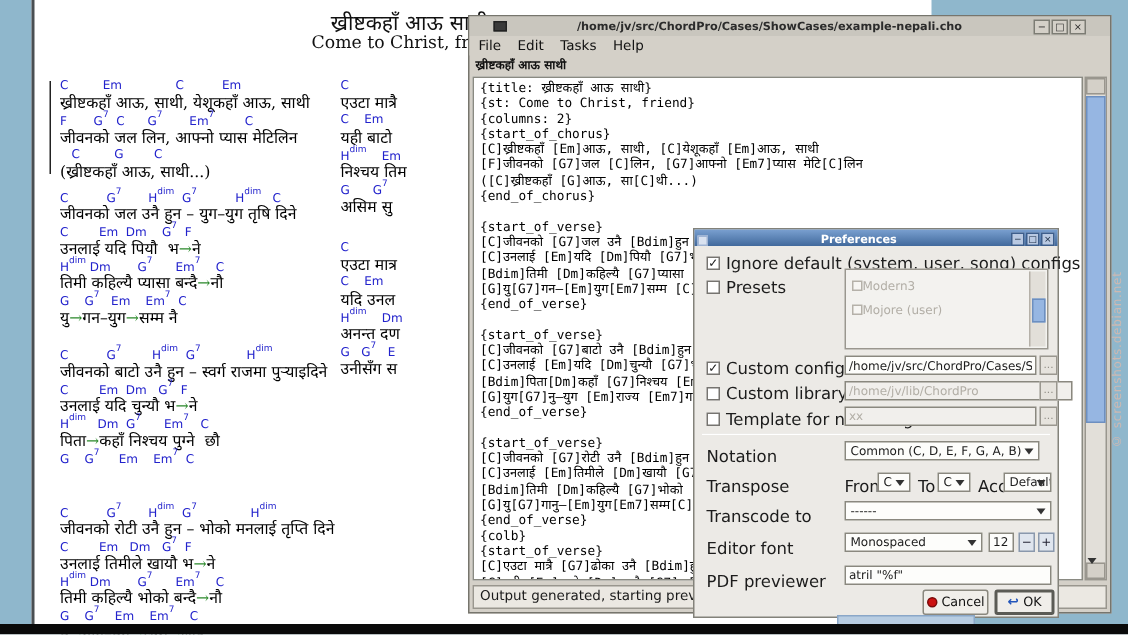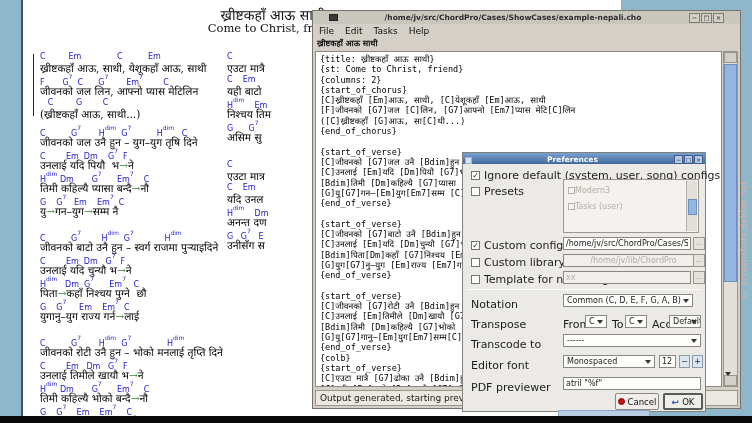--- a/index.html
+++ b/index.html
@@ -162,21 +162,20 @@
           <div class="lyric">उनलाई यदि चुन्यौ भ<span class="ar">→</span>ने</div>
         </div>
 
         <div class="pair">
           <div class="chords">H<sup>dim</sup>   Dm  G<sup>7</sup>      Em<sup>7</sup>   C</div>
           <div class="lyric">पिता<span class="ar">→</span>कहाँ निश्चय पुग्ने  छौ</div>
         </div>
 
         <div class="pair">
           <div class="chords">G    G<sup>7</sup>     Em    Em<sup>7</sup>  C</div>
-          <div class="lyric">युगानु–युग राज्य गर्न<span class="ar">→</span>लाई</div>
         </div>
       </div>
     <div class="block" style="left:17px; top:336px;">
 
         <div class="pair">
           <div class="chords">C          G<sup>7</sup>       H<sup>dim</sup>  G<sup>7</sup>              H<sup>dim</sup></div>
           <div class="lyric">जीवनको रोटी उनै हुन – भोको मनलाई तृप्ति दिने</div>
         </div>
 
         <div class="pair">
@@ -323,42 +322,42 @@
         <span class="p-list-thumb"></span>
       </div>
 
         <div class="p-item">
           <span class="cb-s"></span>
           <span class="p-item-label">Modern3</span>
         </div>
 
         <div class="p-item">
           <span class="cb-s"></span>
-          <span class="p-item-label">Tasks (user)</span>
+          <span class="p-item-label">Mojore (user)</span>
         </div>
 
 
         <div class="p-item">
           
           
         </div>
       </div>
 
     <div class="row" style="left:8px; top:86px;">
       <span class="cb">✓</span>
       <span class="plabel">Custom config</span>
     </div>
     <input class="tinp" style="left: 100px; top: 84px; width: 128px;" readonly="" value="/home/jv/src/ChordPro/Cases/ShowCas">
     <span class="browse" style="left:230px; top:84px;">...</span>
 
     <div class="row" style="left:8px; top:103px;">
       <span class="cb"></span>
       <span class="plabel">Custom library</span>
     </div>
-    <div class="tinp dis" style="left:100px; top:101px; width:141px;text-align:center;">/home/jv/lib/ChordPro</div>
+    <div class="tinp dis" style="left:100px; top:101px; width:152px;">/home/jv/lib/ChordPro</div>
     <span class="browse" style="left:230px; top:101px;">...</span>
 
     <div class="row" style="left:8px; top:120px;">
       <span class="cb"></span>
       <span class="plabel">Template for new songs</span>
     </div>
     <div class="tinp dis" style="left:100px; top:118px; width:128px;">xx</div>
     <span class="browse" style="left:230px; top:118px;">...</span>
 
     <div class="sep" style="top:136px;"></div>

